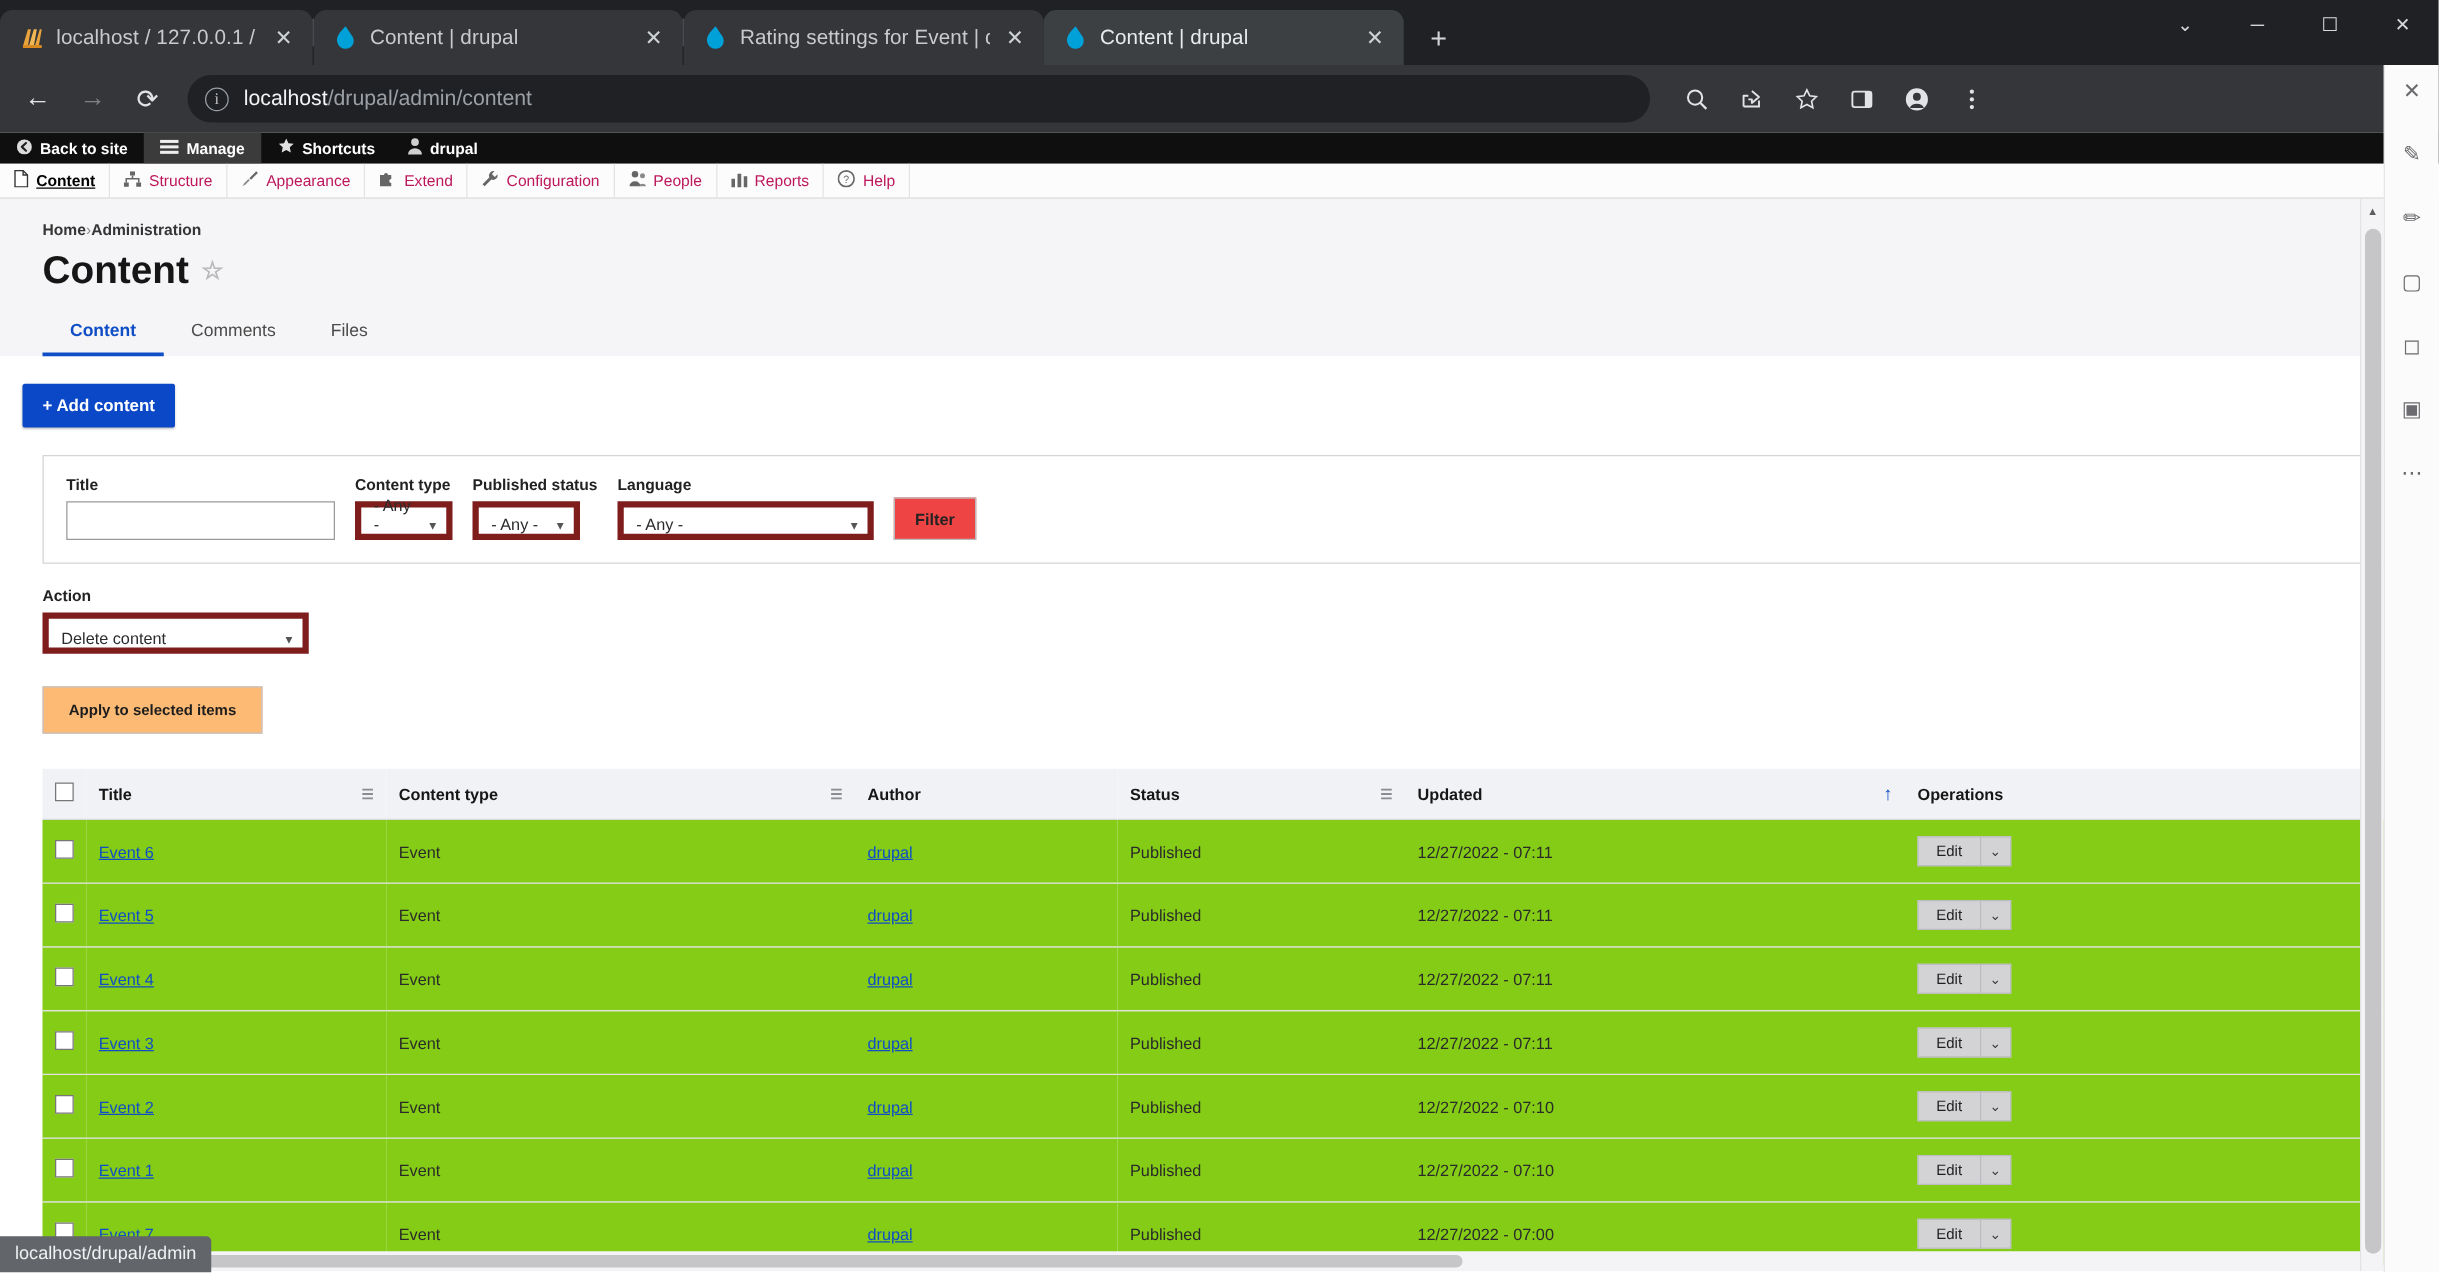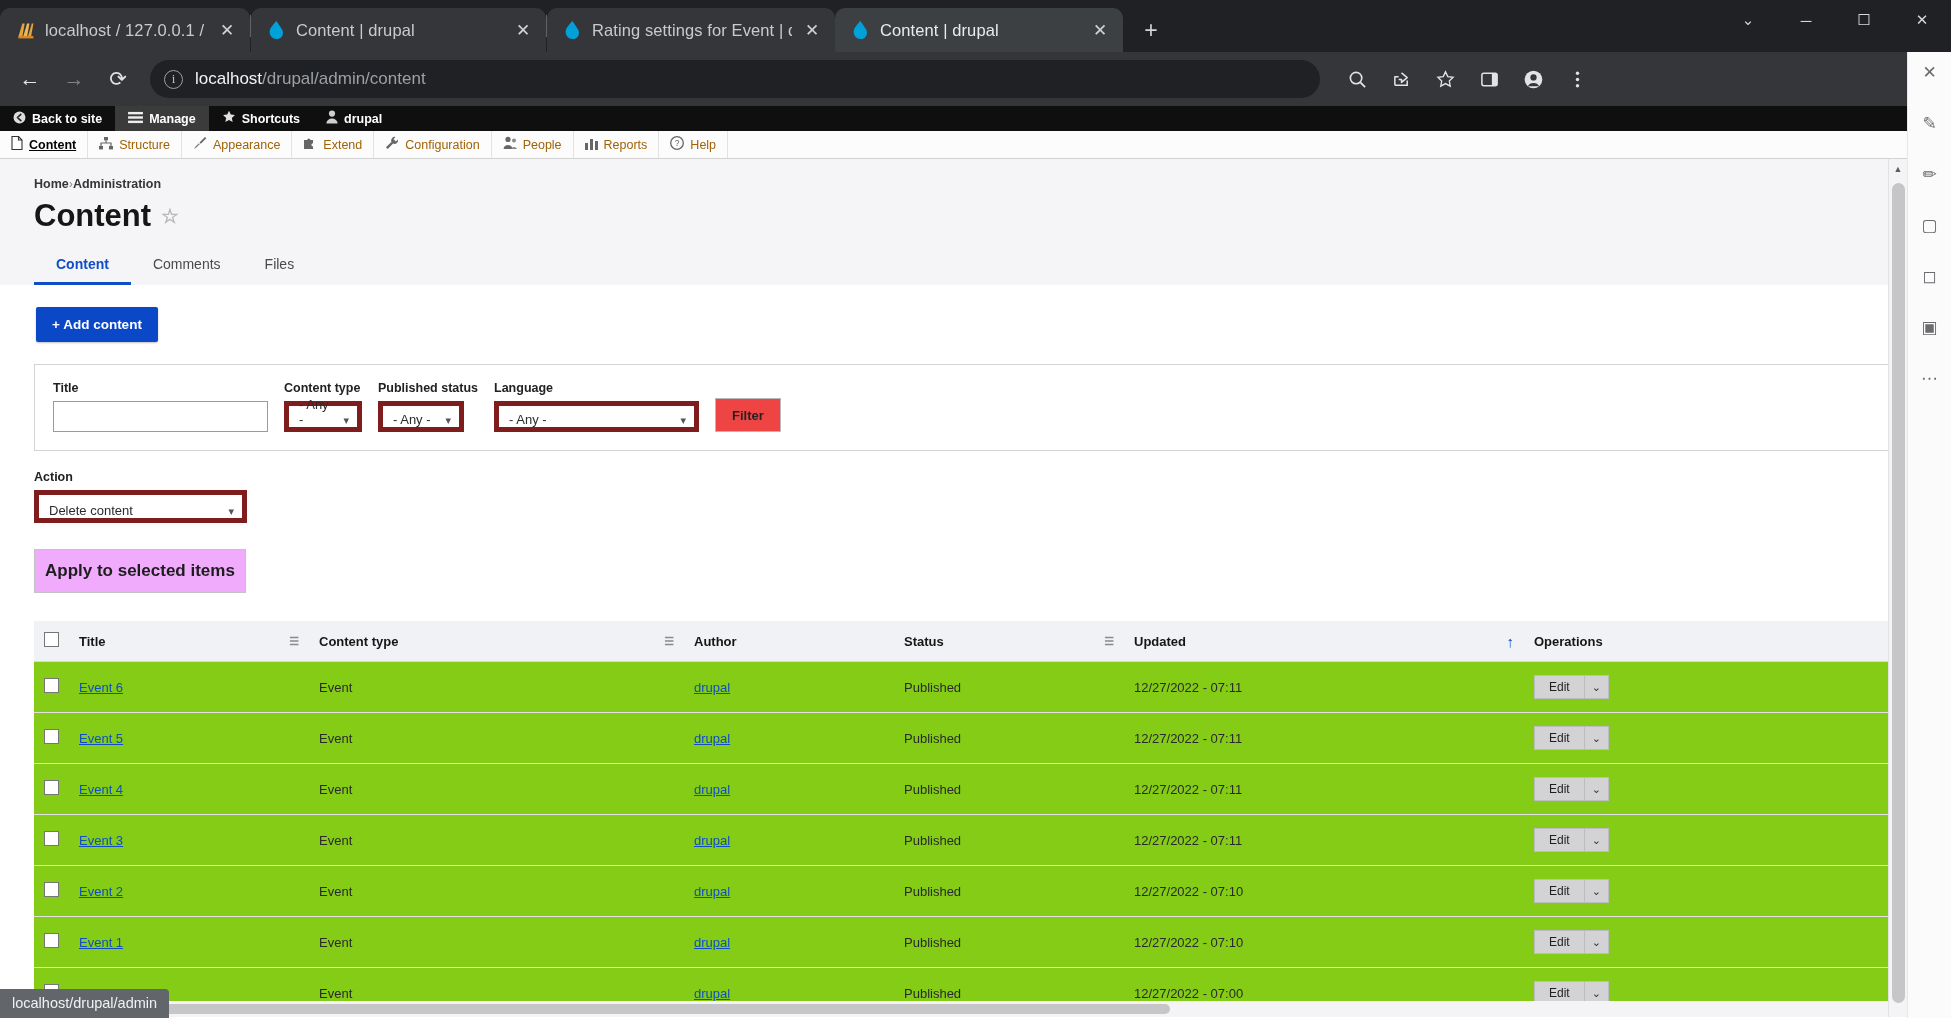--- a/index.html
+++ b/index.html
@@ -73,42 +73,42 @@
     font-size: 12.5px; color: #fff; font-weight: bold;
   }
   .dt1-item { display:flex; align-items:center; gap:6px; padding: 0 13px; color:#fff; }
   .dt1-item.active { background: #3b3b3b; }
   .dt-bar2 {
     height: 28px; background: #fcfcfc; border-bottom: 1px solid #d3d3d3;
     display: flex; align-items: stretch; font-size: 12.5px; color: #333;
     position: relative;
   }
   .dt2-item { display:flex; align-items:center; gap:6px; padding: 0 11px;
-              border-right: 1px solid #e3e3e3; color:#a16207; }
+              border-right: 1px solid #e3e3e3; color:#be185d; }
   .dt2-item.active { color:#000; font-weight:bold; }
   .dt2-item.active .lbl { text-decoration: underline; }
   .dt2-right { margin-left:auto; display:flex; align-items:center; padding:0 10px; color:#777; border-left:1px solid #e3e3e3;}
 
   
   .page { background: #f5f5f7; height: calc(1018px - 52px - 54px - 26px - 28px); overflow: hidden; position: relative; }
   .pg-header { padding: 18px 0 0 34px; }
   .crumb { font-size: 12.5px; font-weight: bold; color: #4a4a4a; display:flex; align-items:center; gap:0;}
   .crumb a { color:#353535; text-decoration:none;}
   .crumb .sep { color:#8d8d8d; font-weight: normal; }
   .pg-title { font-size: 31px; font-weight: bold; color: #161616; margin-top: 7px; display:flex; align-items:center; gap:10px;}
   .star { color:#b9b9bd; font-size: 20px; }
 
   .tabs-sec { display:flex; gap: 0; padding-left: 34px; margin-top: 14px; }
   .sec-tab { font-size: 14px; color: #4a4a4a; padding: 8px 22px 10px 22px; }
   .sec-tab.active { color: #0f4ec7; font-weight: bold; border-bottom: 3px solid #0f4ec7; }
 
   .content-area { background: #ffffff; padding: 0 0 0 0; }
 
   .addbtn {
-    margin: 22px 0 0 36px; display:inline-block; background: #0b48c8; color:#fff;
+    margin: 22px 0 0 18px; display:inline-block; background: #0b48c8; color:#fff;
     font-size: 13.5px; font-weight: bold; padding: 10px 16px; border-radius: 2px;
     box-shadow: 0 1px 2px rgba(0,0,0,.25);
   }
 
   .filter-box {
     margin: 22px 34px 0 34px; border: 1px solid #d4d4d8; background: #fff;
     padding: 16px 18px 18px 18px; display:flex; align-items: flex-end; gap: 16px;
   }
   .fld-label { font-size: 12.5px; font-weight: bold; color: #222; margin-bottom: 6px; display:block; }
   .txtinput {
@@ -120,22 +120,22 @@
     font-size: 13px; color:#2b2b2b;
   }
   .chev { color:#555; font-size: 11px; margin-left: 10px; }
   .btn-grey {
     background: #ef4444; border: 1px solid #b9b9bd; font-size: 13px; font-weight: bold;
     color: #232323; padding: 16px 16px; height: 32px; display:flex; align-items:center;
   }
 
   .action-wrap { margin: 19px 0 0 34px; }
   .applybtn {
-    margin: 26px 0 0 34px; background: #f0abfc; border: 1px solid #c3c3c6;
-    font-size: 17px; font-weight: bold; color: #1d1d1d; padding: 11px 10px;
+    margin: 26px 0 0 34px; background: #fdba74; border: 1px solid #c3c3c6;
+    font-size: 12px; font-weight: bold; color: #1d1d1d; padding: 11px 20px;
     display:inline-block;
   }
 
   
   table.ctable { width: calc(100% - 68px); margin: 28px 34px 0 34px; border-collapse: collapse; }
   table.ctable thead th {
     background: #f1f2f5; font-size: 13px; font-weight: bold; color: #161616;
     text-align: left; padding: 11px 10px; border-bottom: 1px solid #d9d9de;
     white-space: nowrap;
   }

